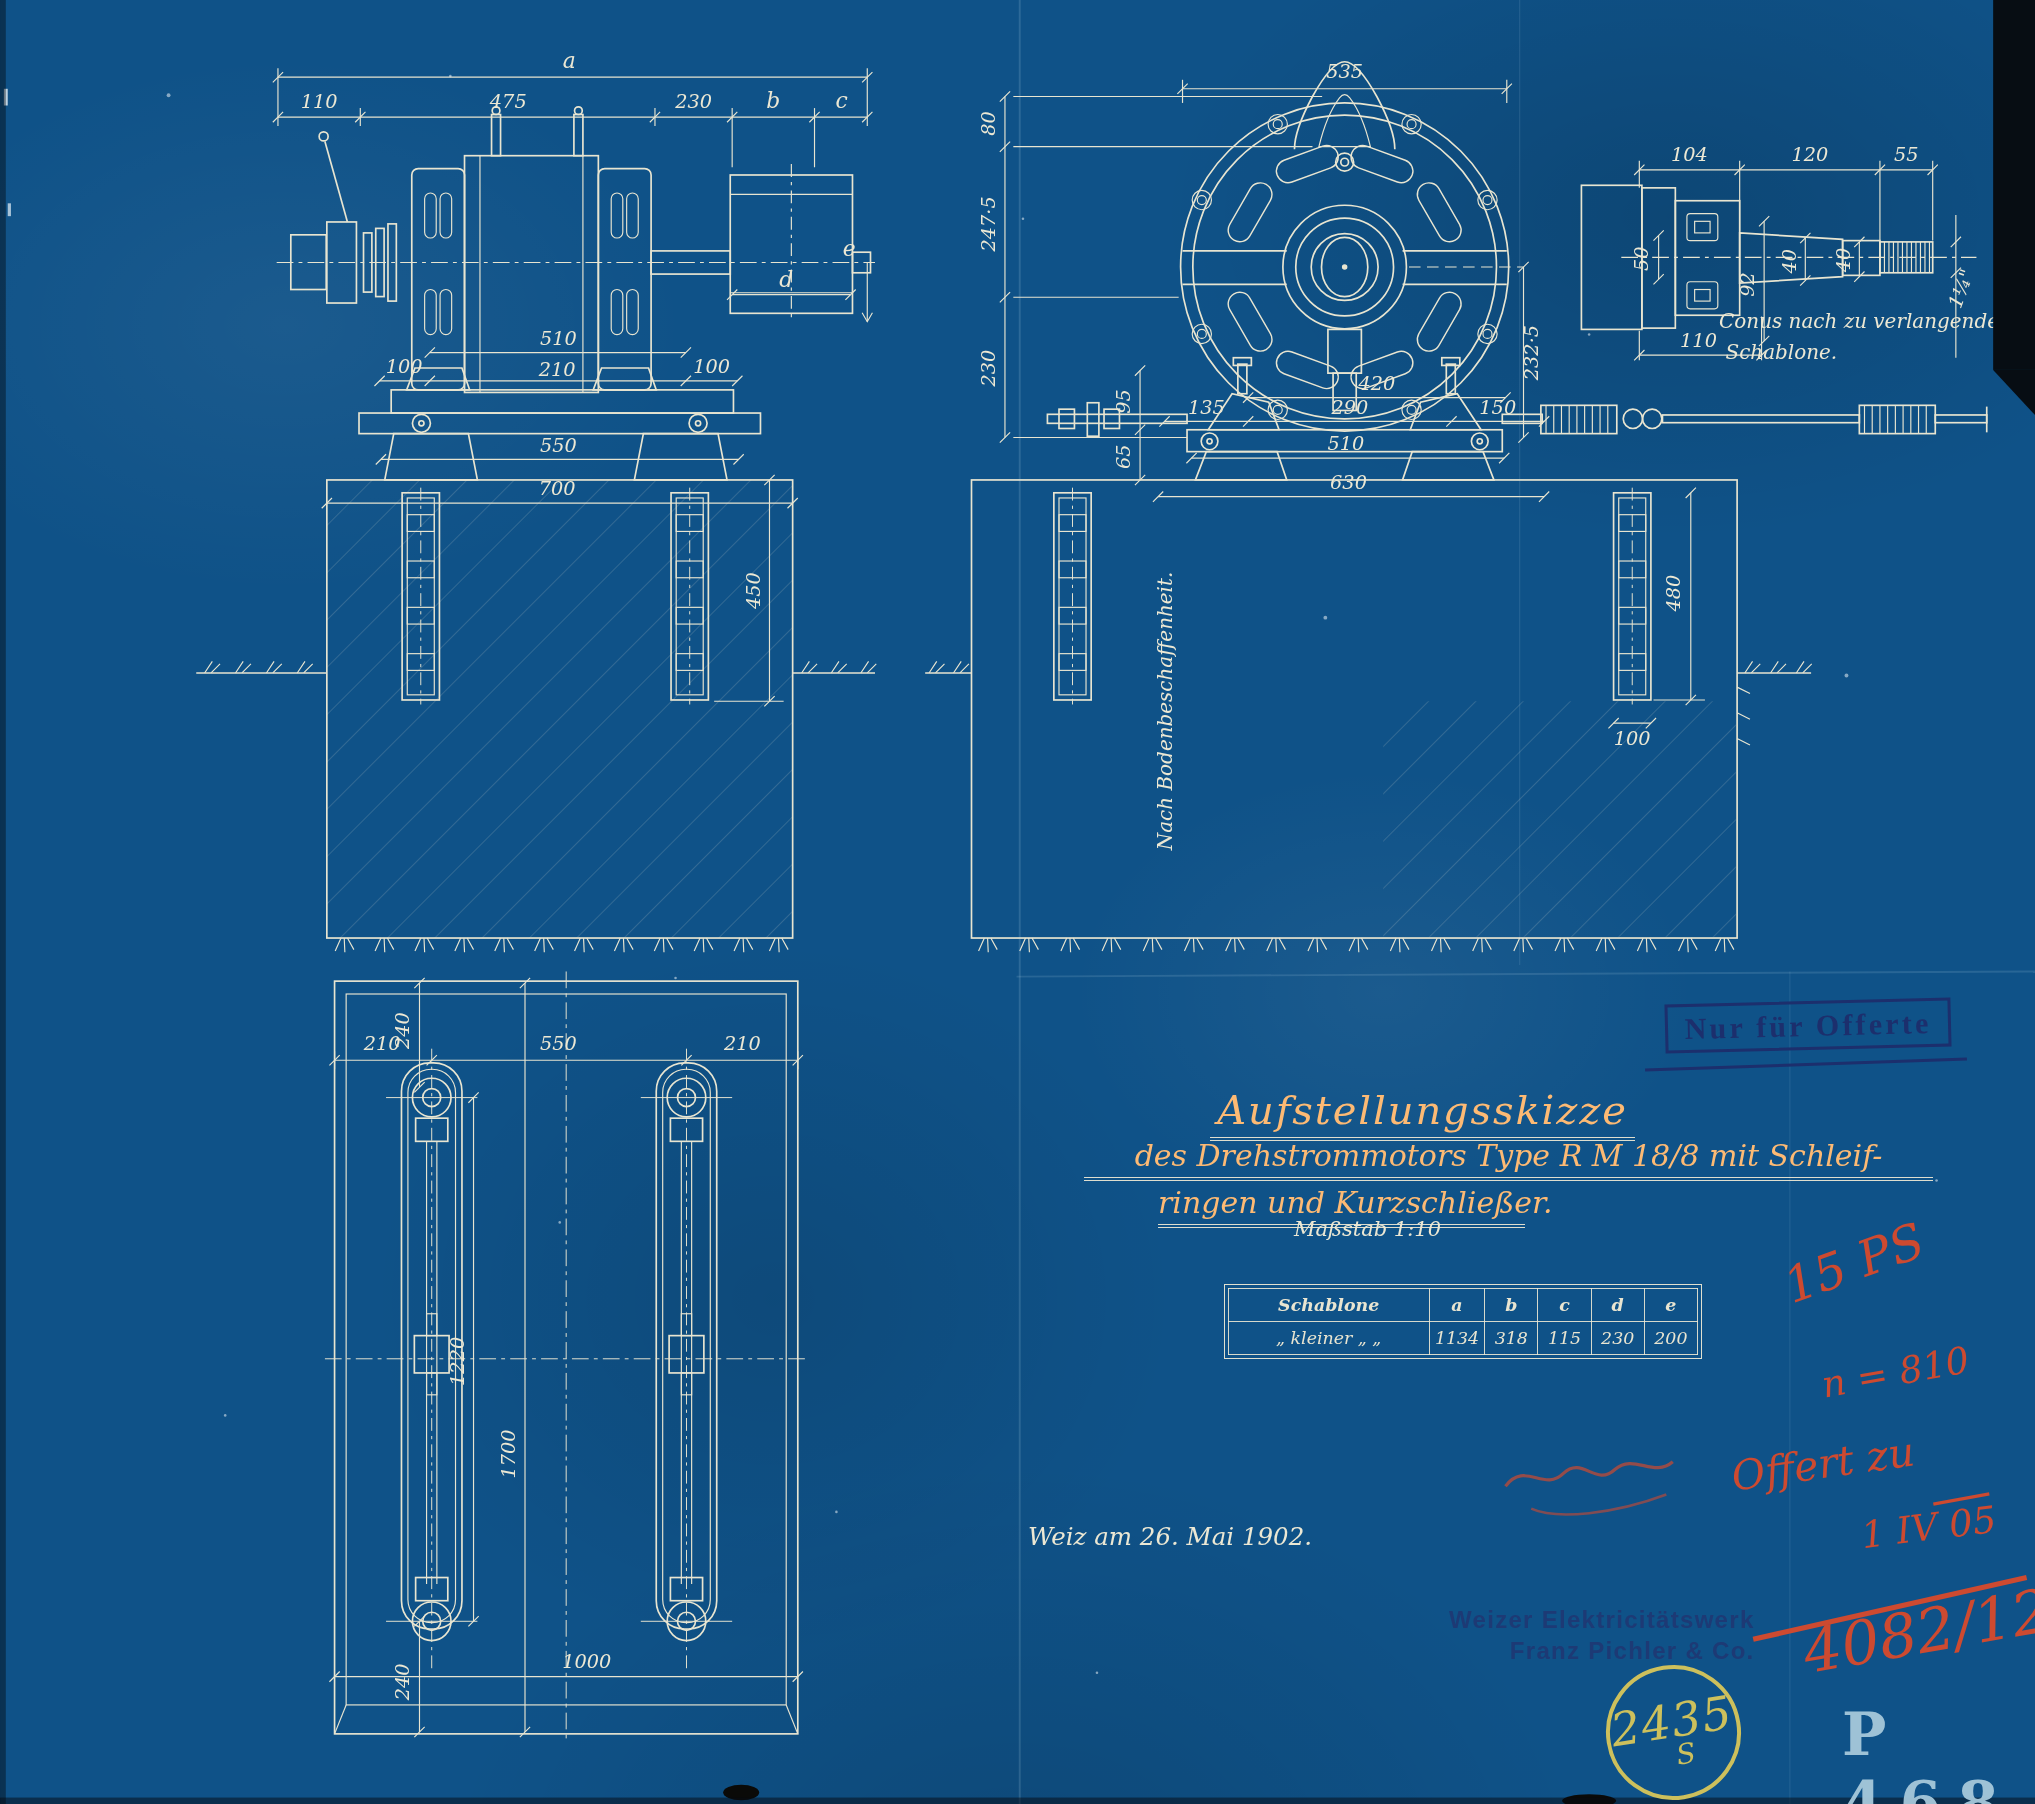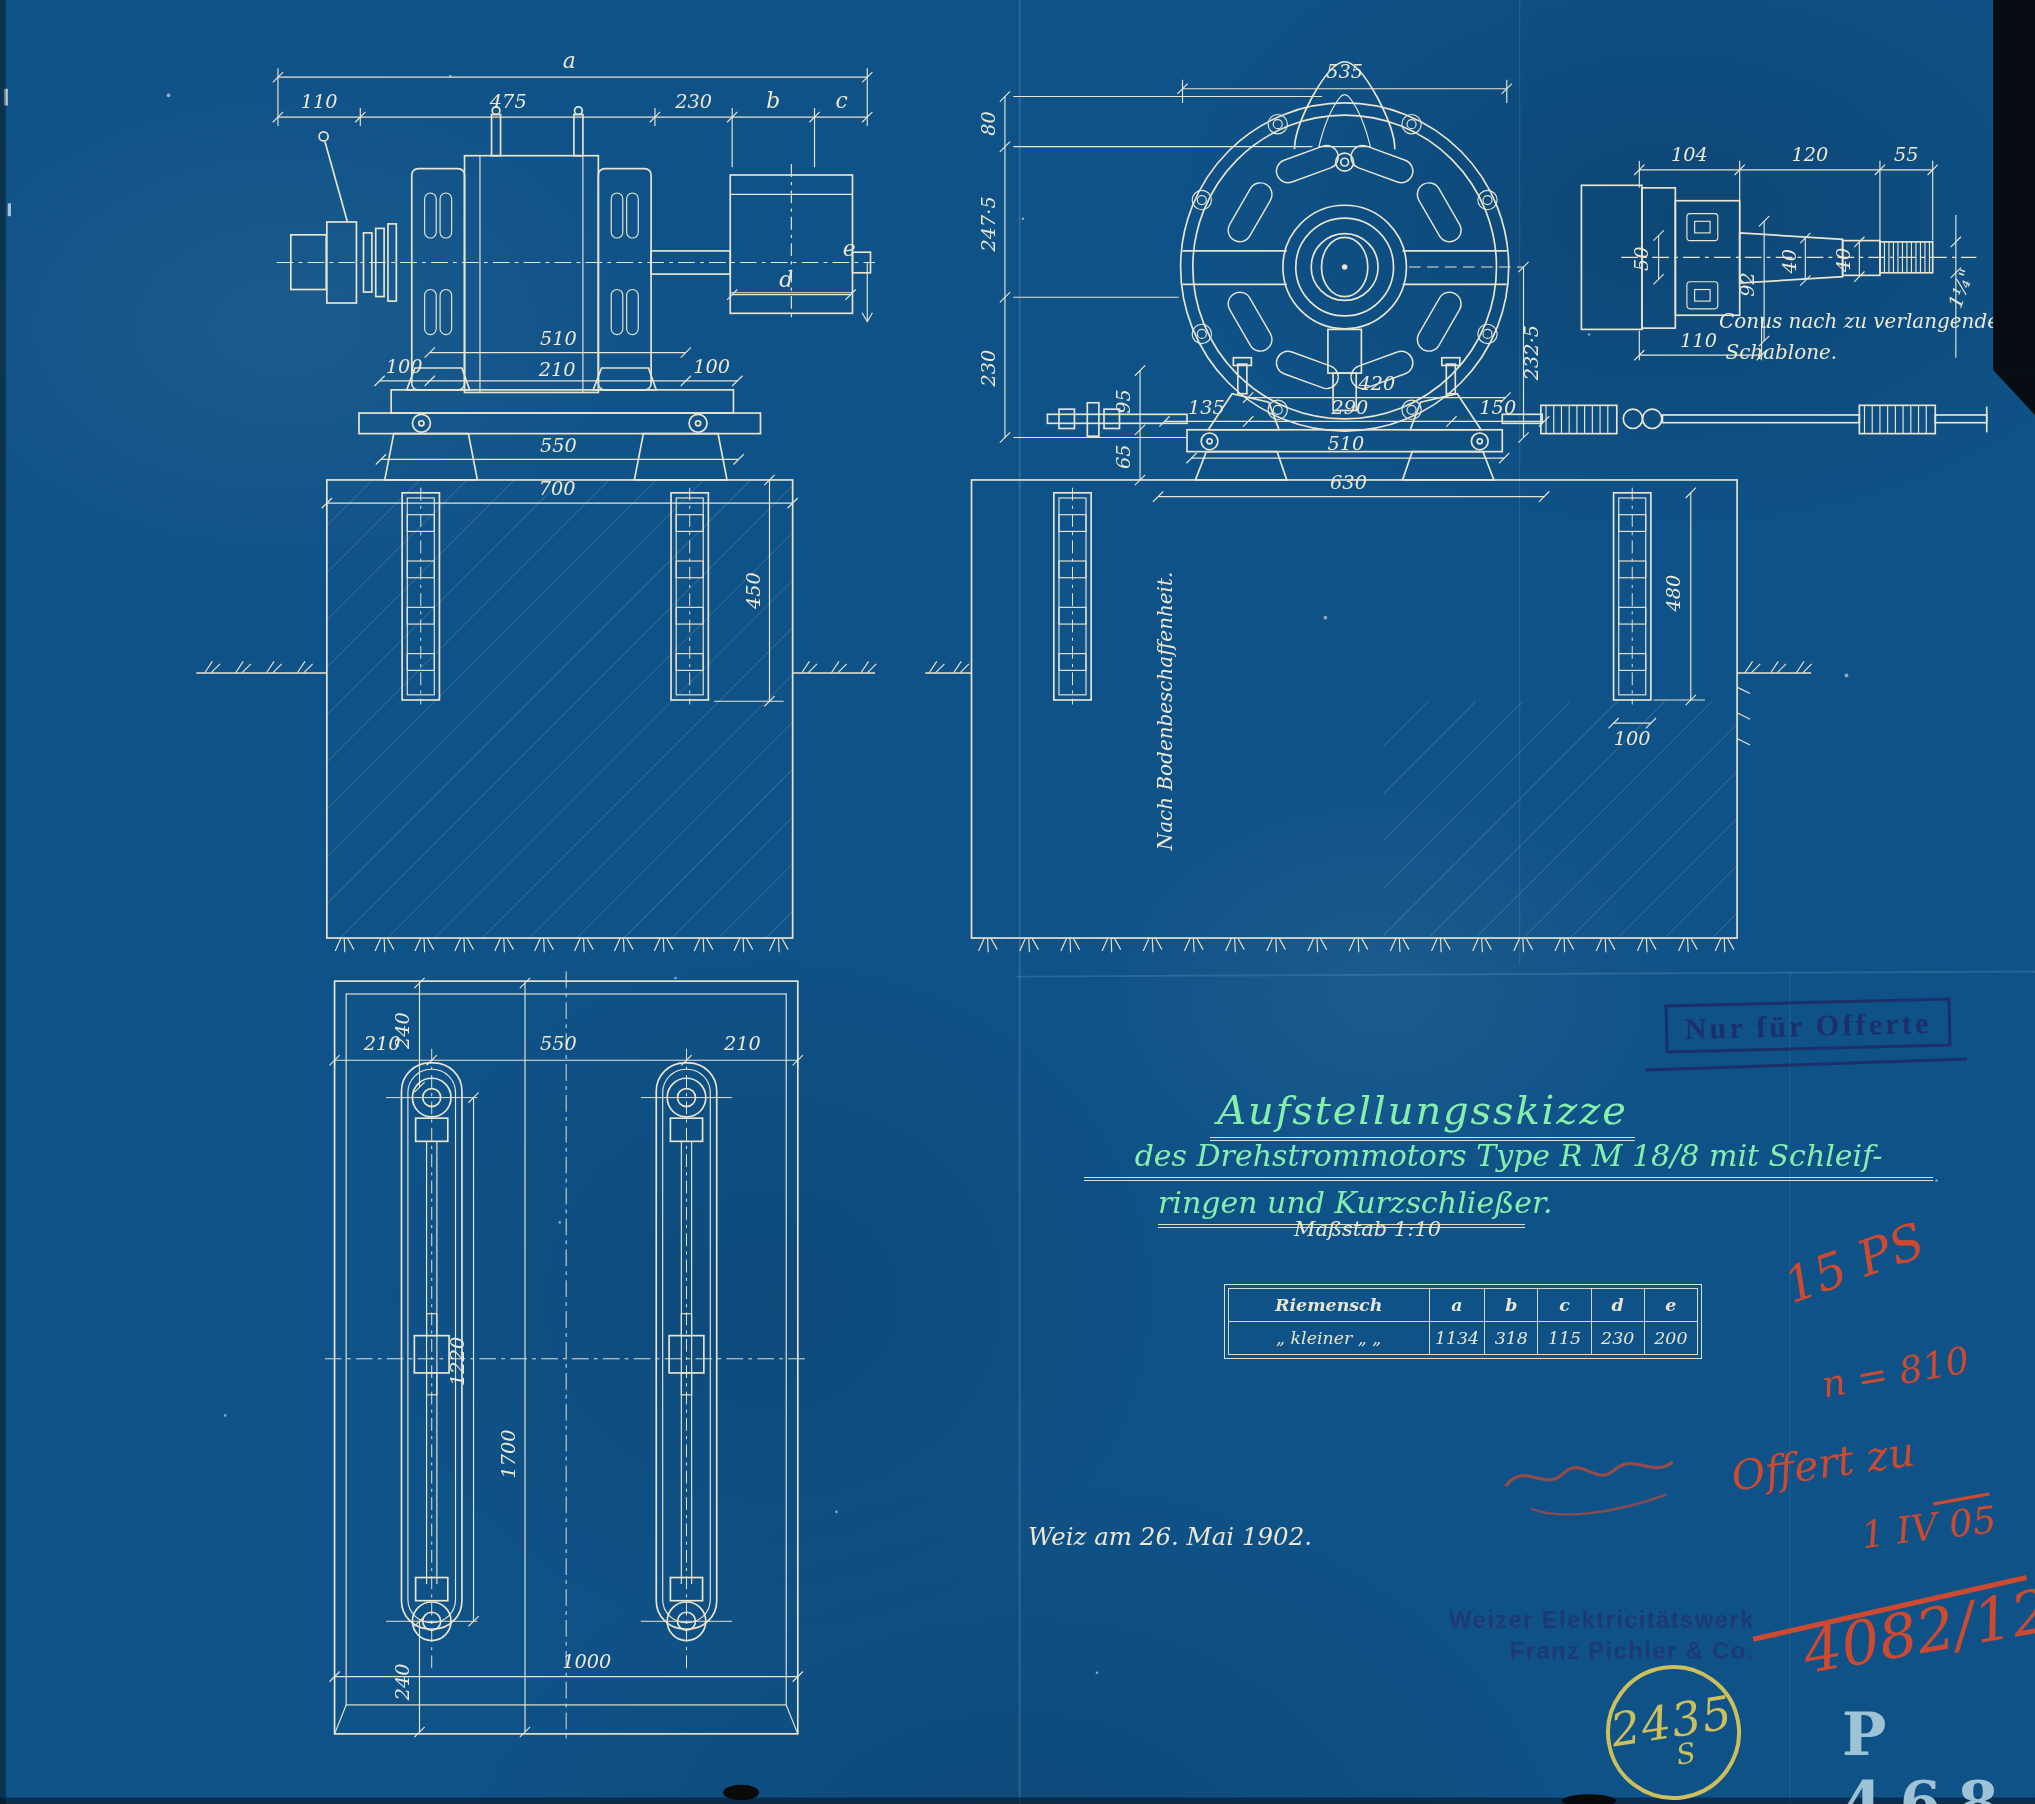--- a/index.html
+++ b/index.html
@@ -14,21 +14,21 @@
       #0f5288;
     font-family:"DejaVu Serif", serif;
   }
   svg.layer{position:absolute;left:0;top:0;}
   svg text{fill:#ece8d4;font-family:"DejaVu Serif",serif;font-style:italic;}
   .dim{font-size:30px;}
   .letter{font-size:34px;}
   .cap{font-size:31px;}
   .overlay{position:absolute;color:#ece8d4;}
   
-  .t-line{position:absolute;text-align:center;font-style:italic;color:#86efac;
+  .t-line{position:absolute;text-align:center;font-style:italic;color:#fdba74;
           border-bottom:4.5px double rgba(235,230,210,.95);padding-bottom:3.9px;white-space:nowrap;}
   
   .dimtable-wrap{position:absolute;left:1224px;top:1284px;border:1.9px solid rgba(236,232,212,.95);padding:2.6px;}
   .dimtable-wrap table{border-collapse:collapse;color:#e9e5d1;font-style:italic;font-size:17.4px;}
   .dimtable-wrap th,.dimtable-wrap td{border:1.3px solid rgba(236,232,212,.9);text-align:center;padding:3.9px 5.1px;height:24.5px;}
   .dimtable-wrap th.lab,.dimtable-wrap td.lab{width:190px;}
   .dimtable-wrap th.v,.dimtable-wrap td.v{width:42px;}
   
   .offerte{position:absolute;left:1665px;top:1001px;border:3.2px solid #1c2f6d;color:#1c2f6d;
            font-family:"Liberation Serif",serif;font-weight:bold;font-size:30px;letter-spacing:3.2px;
@@ -488,21 +488,21 @@
 
 <div class="t-line" style="left:1210px;top:1087px;width:425px;font-size:40px;letter-spacing:1.9px;">Aufstellungsskizze</div>
 <div class="t-line" style="left:1084px;top:1138px;width:849px;font-size:30px;">des Drehstrommotors Type R M 18/8 mit Schleif-</div>
 <div class="t-line" style="left:1158px;top:1185px;width:367px;font-size:30px;">ringen und Kurzschließer.</div>
 <div class="overlay" style="left:1235px;top:1217px;width:206px;text-align:right;font-style:italic;font-size:21px;">Maßstab 1:10</div>
 
 <div class="dimtable-wrap">
   <table>
     <thead>
       <tr>
-        <th class="lab">Riemensch</th>
+        <th class="lab">Schablone</th>
         <th class="v">a</th>
         <th class="v">b</th>
         <th class="v">c</th>
         <th class="v">d</th>
         <th class="v">e</th>
       </tr>
     </thead>
     <tbody>
       <tr>
         <td class="lab">„  kleiner  „  „</td>

